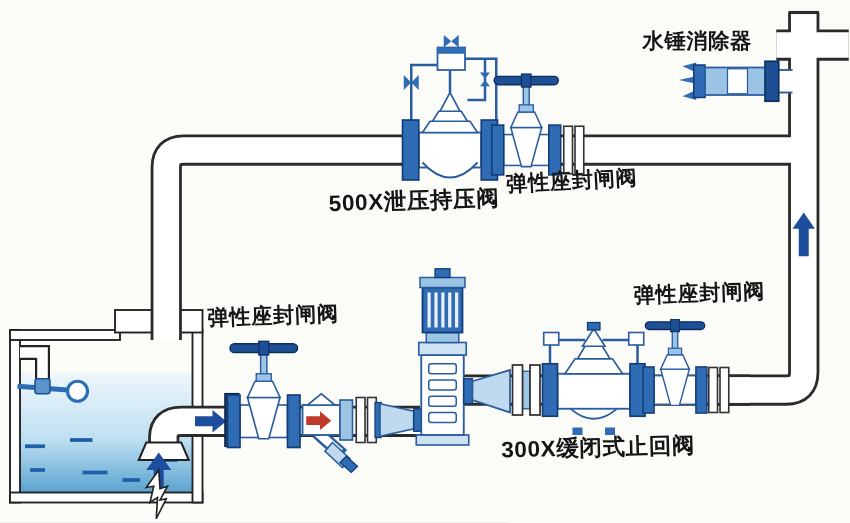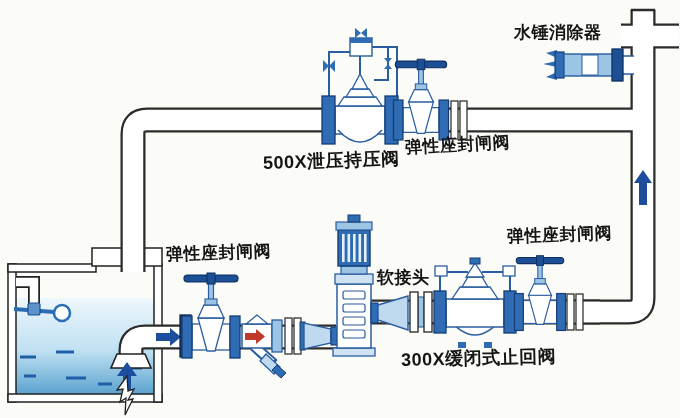--- a/index.html
+++ b/index.html
@@ -205,17 +205,16 @@
     <rect x="564" y="54" width="50" height="22" fill="#9cc4e4" stroke="#2a5d9f" stroke-width="1.4"></rect>
     <rect x="582" y="55" width="16" height="20" fill="#ffffff" stroke="#2a5d9f" stroke-width="1"></rect>
     <rect x="612" y="49" width="11" height="32" fill="#1d4f94" stroke="#0d2f60" stroke-width="1.3"></rect>
   </g>
 </svg>
 
 <div class="lbl fs17" style="left:514px;top:21px">水锤消除器</div>
 <div class="lbl fs18 r2" style="left:263px;top:151px">500X泄压持压阀</div>
 <div class="lbl fs17 r3" style="left:405px;top:136px">弹性座封闸阀</div>
 <div class="lbl fs17 r2" style="left:166px;top:243px">弹性座封闸阀</div>
-<div class="lbl fs17" style="left:377px;top:266px">软接头</div>
 <div class="lbl fs18 r1" style="left:401px;top:348px">300X缓闭式止回阀</div>
 <div class="lbl fs17 r2" style="left:507px;top:225px">弹性座封闸阀</div>
 
 </div>
 
 </body></html>

